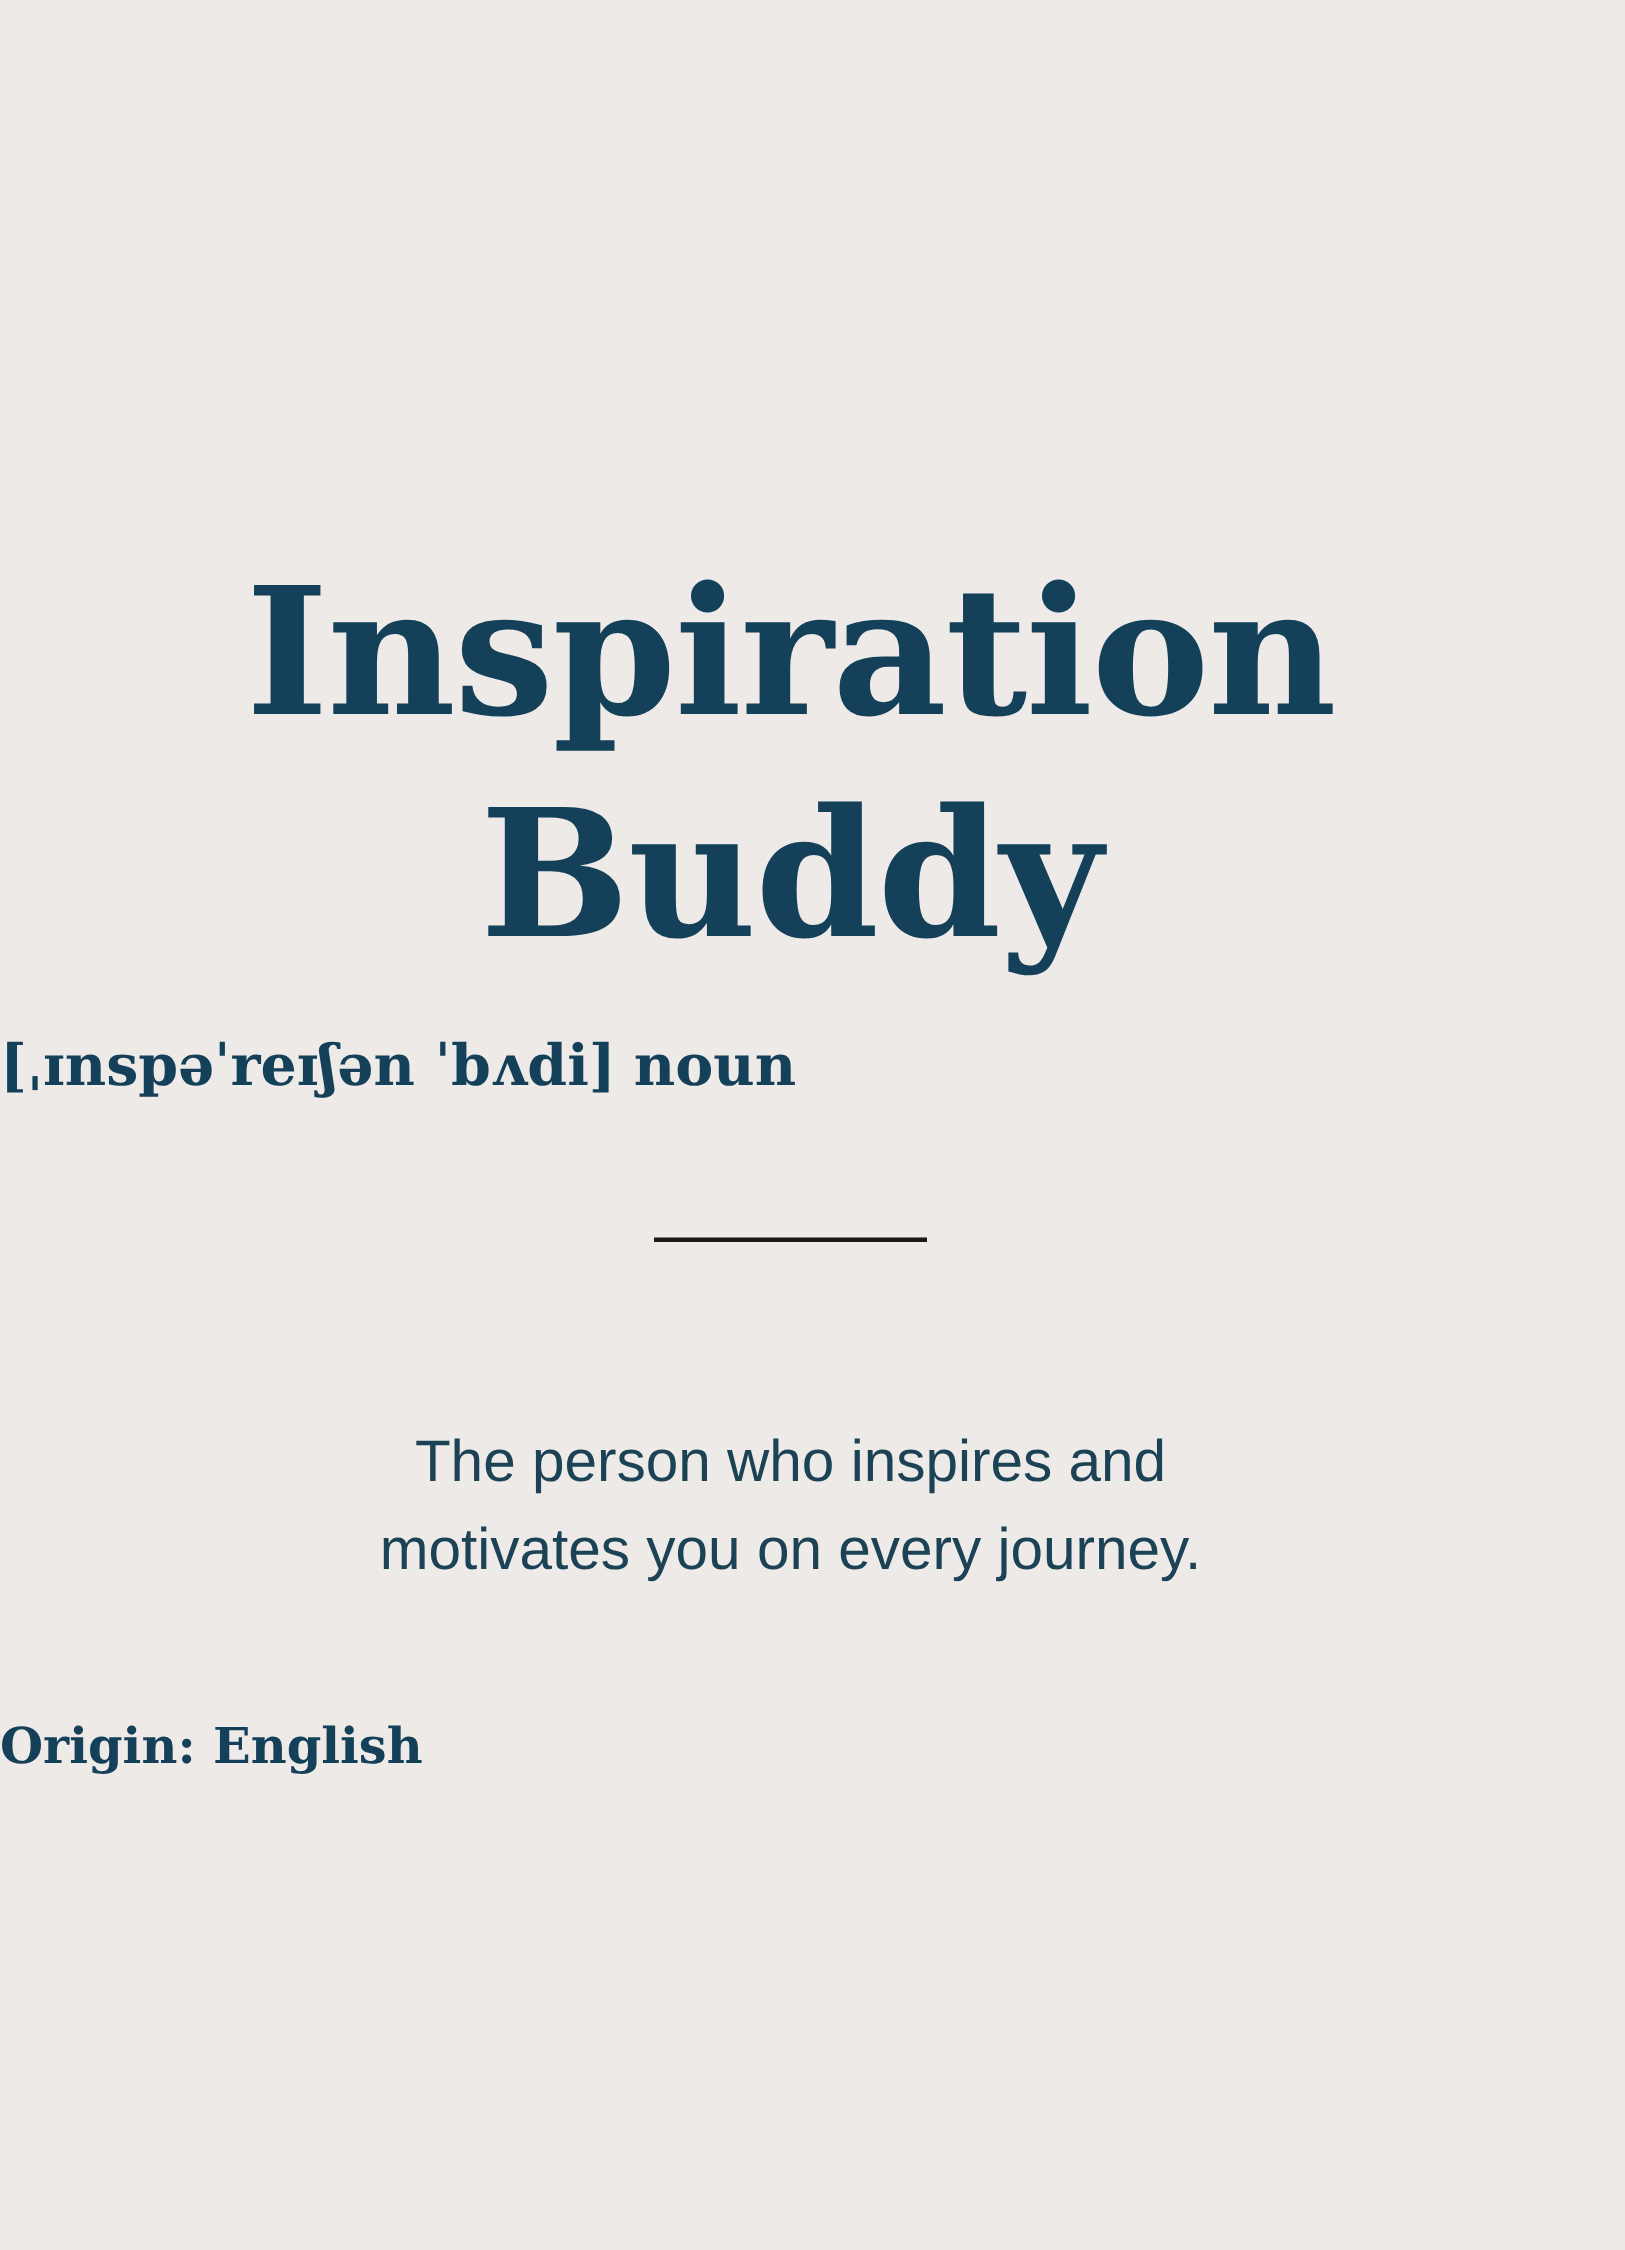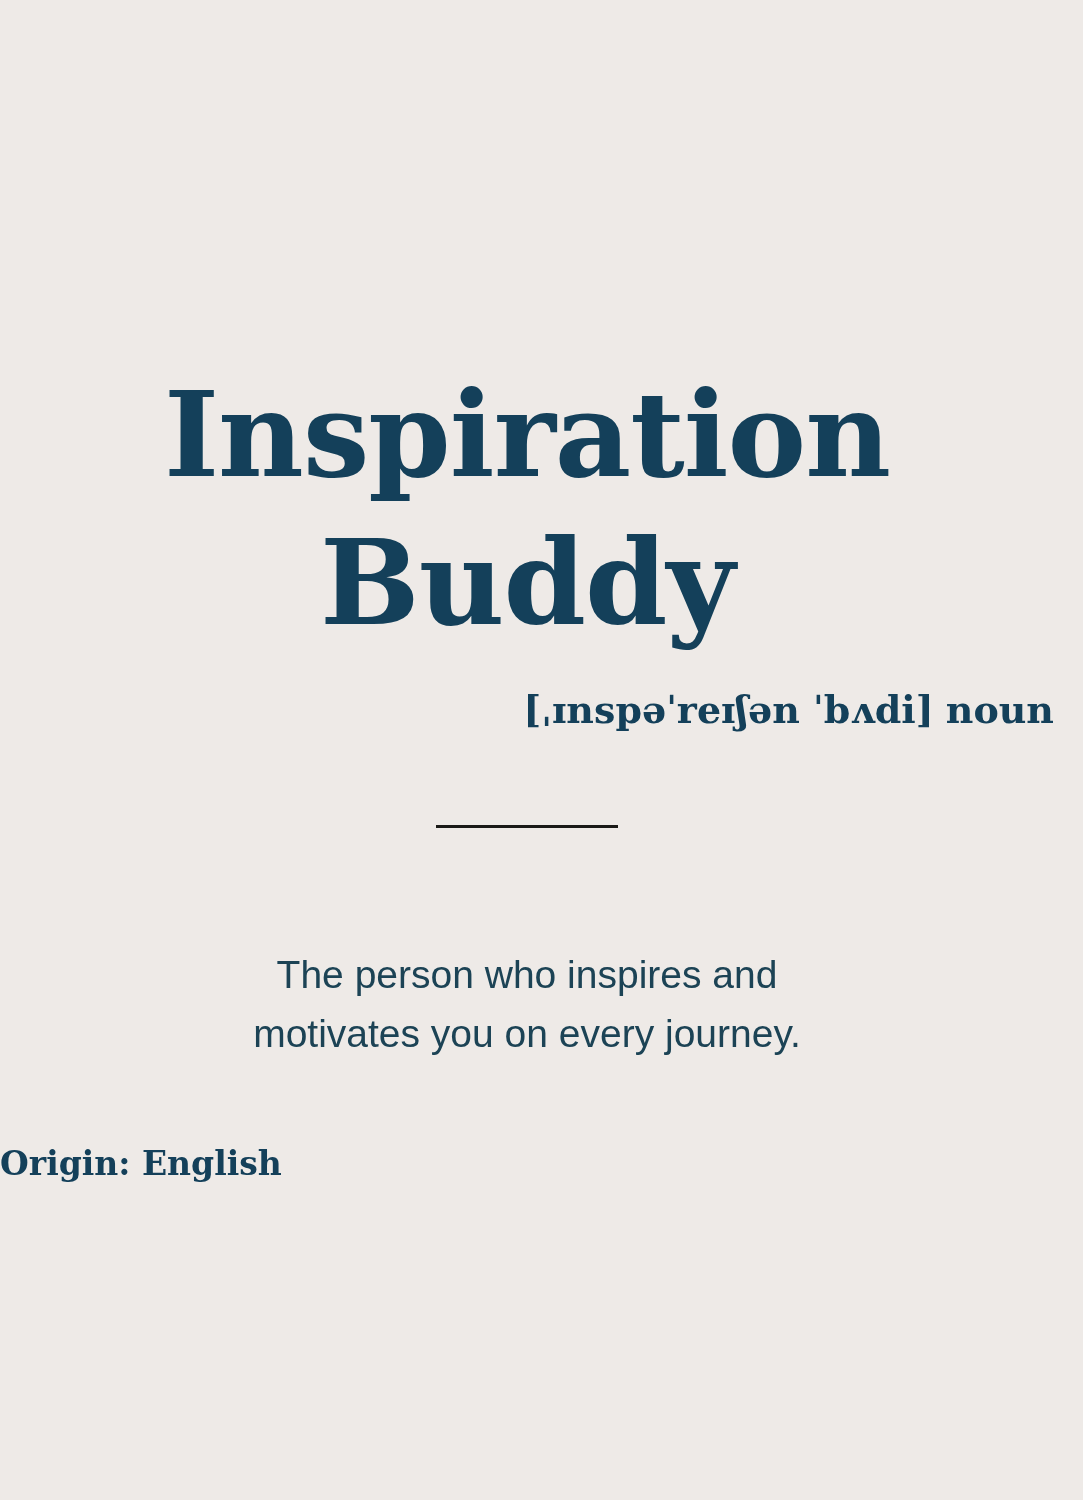--- a/index.html
+++ b/index.html
@@ -41,21 +41,21 @@
     color: #14405A;
     white-space: pre-line;
   }
 
   
   .pronunciation {
     position: absolute;
     top: 687px;
     left: 0;
     right: 0;
-    text-align: right;
+    text-align: left;
     font-family: "DejaVu Serif", "Liberation Serif", serif;
     font-weight: 700;
     font-size: 38px;
     line-height: 1.2;
     color: #14405A;
   }
 
   .pronunciation .ipa {
     letter-spacing: 0px;
   }

